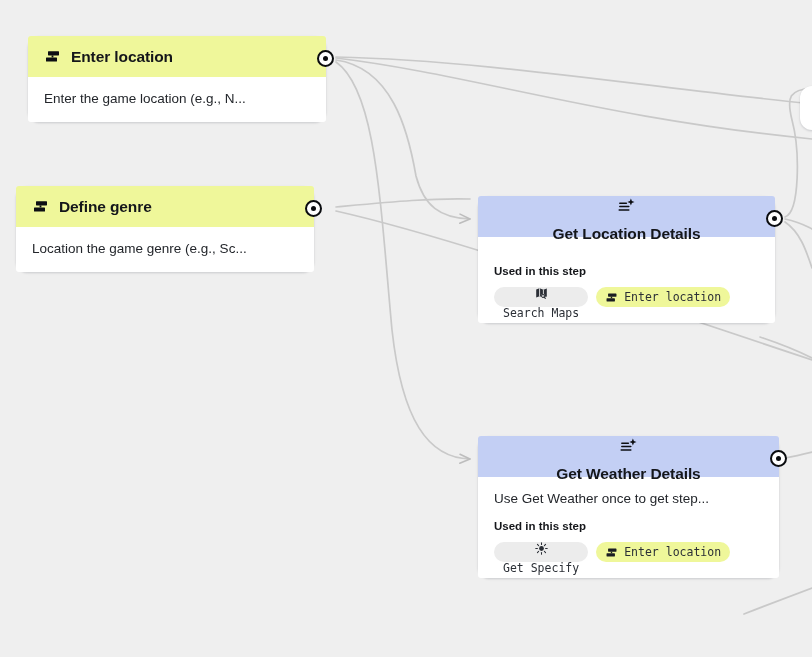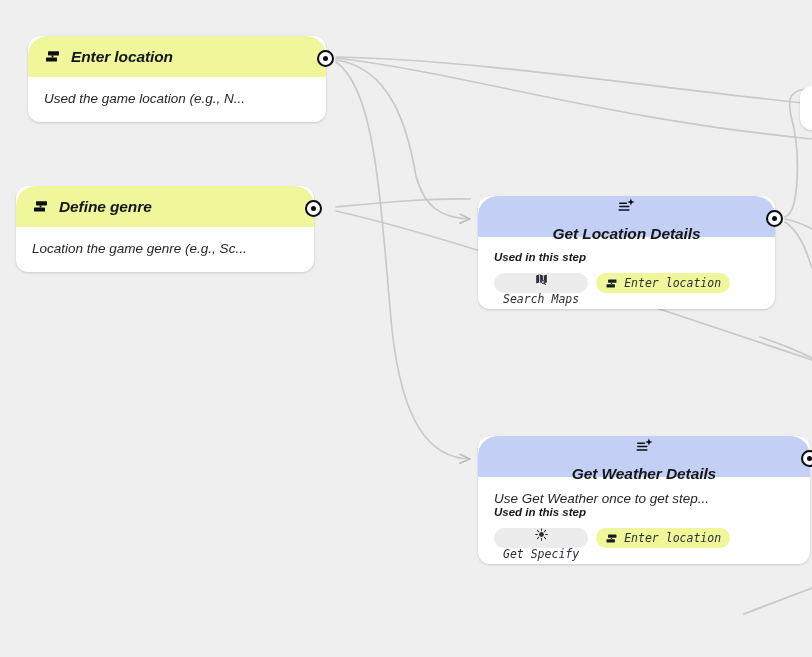--- a/index.html
+++ b/index.html
@@ -15,21 +15,21 @@
   #edges{position:absolute;left:0;top:0;width:812px;height:657px;pointer-events:none;}
 
   
   .node{
     position:absolute;
     background:#FFFFFF;
     border-radius:12px;
     box-shadow:0 1px 2px rgba(16,24,40,.07),0 1px 3px rgba(16,24,40,.10);
     overflow:visible;
   }
-  .node-inner{border-radius:20px;overflow:hidden;font-style:italic;}
+  .node-inner{border-radius:3px;overflow:hidden;}
   .node-head{
     display:flex;align-items:center;
     gap:10px;
     height:41px;
     padding:0 16px;
     box-sizing:border-box;
   }
   .node.input .node-head{background:#EFF79A;}
   .node.prompt .node-head{background:#C3CFF4;flex-direction:column;}
   .node-title{
@@ -43,20 +43,21 @@
     background:#FFFFFF;
     padding:14px 16px 16px 16px;
   }
   .node-desc{
     font-size:13.5px;
     color:#23262B;
     white-space:nowrap;
     overflow:hidden;
   }
   .used-label{
+    margin-top:14px;
     font-size:11.5px;
     font-weight:700;
     color:#14161A;
   }
   .chips{
     margin-top:10px;
     display:flex;
     gap:8px;
     flex-wrap:nowrap;
   }
@@ -132,21 +133,21 @@
         <span class="icn">
           <svg width="17" height="17" viewBox="0 0 17 17">
             <rect x="4" y="3.2" width="11" height="4.2" rx="0.6" fill="#0D0F13"></rect>
             <rect x="2" y="9.4" width="11" height="4.2" rx="0.6" fill="#0D0F13"></rect>
             <rect x="7.6" y="7.4" width="1.8" height="2" fill="#0D0F13"></rect>
           </svg>
         </span>
         <span class="node-title">Enter location</span>
       </div>
       <div class="node-body">
-        <div class="node-desc">Used the game location (e.g., N...</div>
+        <div class="node-desc">Enter the game location (e.g., N...</div>
       </div>
     </div>
     <div class="port" style="right:-8px;top:14px;"></div>
   </div>
 
   <div class="node input" id="n-define-genre" style="left:16px;top:186px;width:298px;">
     <div class="node-inner">
       <div class="node-head">
         <span class="icn">
           <svg width="17" height="17" viewBox="0 0 17 17">
@@ -202,21 +203,21 @@
               </svg>
             </span>
             <span>Enter location</span>
           </span>
         </div>
       </div>
     </div>
     <div class="port" style="right:-8px;top:14px;"></div>
   </div>
 
-  <div class="node prompt" id="n-get-weather-details" style="left:478px;top:436px;width:332px;">
+  <div class="node prompt" id="n-get-weather-details" style="left:478px;top:436px;width:301px;">
     <div class="node-inner">
       <div class="node-head">
         <span class="icn">
           <svg width="19" height="19" viewBox="0 0 19 19">
             <path d="M2.8 7.2 H9.4" stroke="#0D0F13" stroke-width="1.5" stroke-linecap="round"></path>
             <path d="M2.8 10.6 H11.8" stroke="#0D0F13" stroke-width="1.5" stroke-linecap="round"></path>
             <path d="M2.2 13.9 H11.8" stroke="#0D0F13" stroke-width="1.5" stroke-linecap="round"></path>
             <path d="M13.9 2.4 L14.9 5.0 L17.5 6.0 L14.9 7.0 L13.9 9.6 L12.9 7.0 L10.3 6.0 L12.9 5.0 Z" fill="#0D0F13"></path>
           </svg>
         </span>

